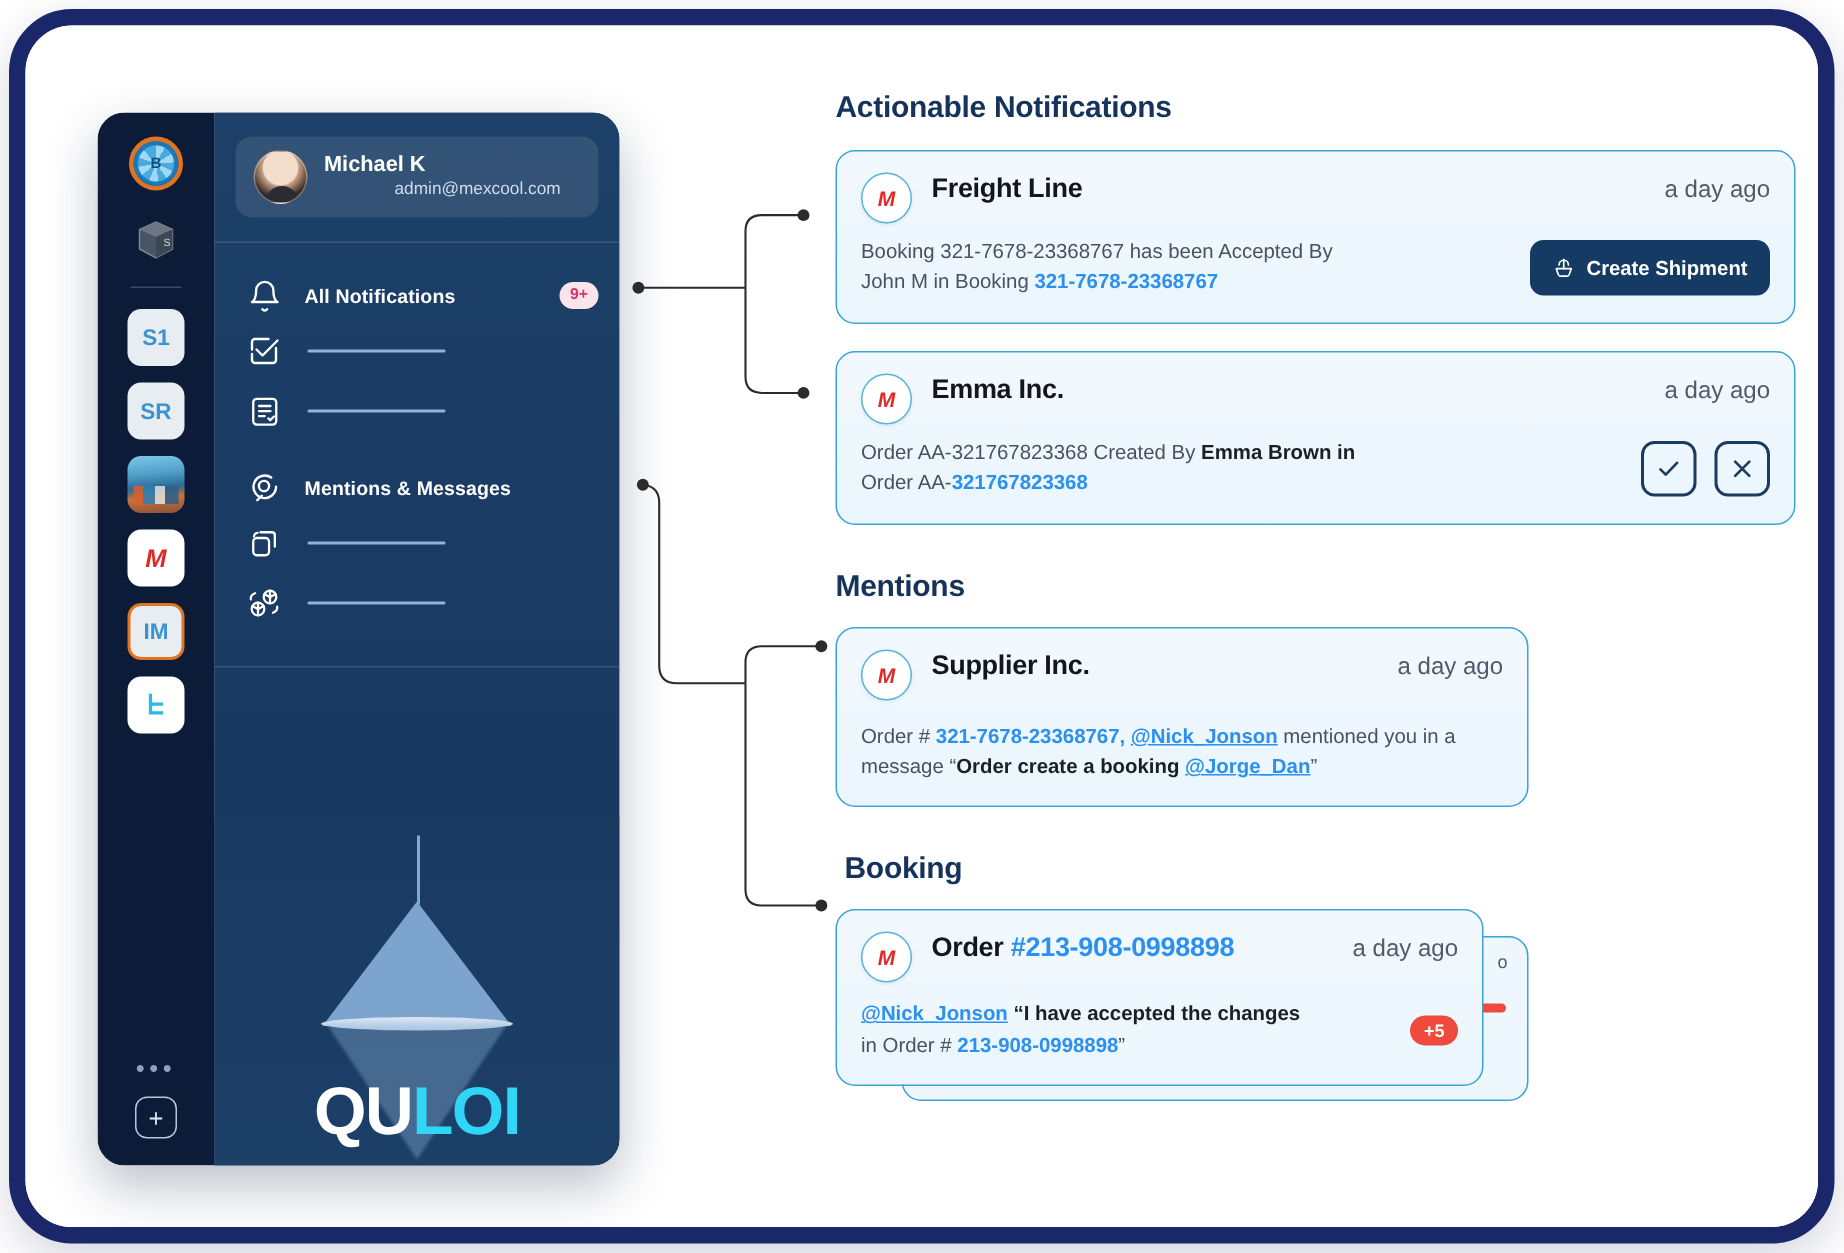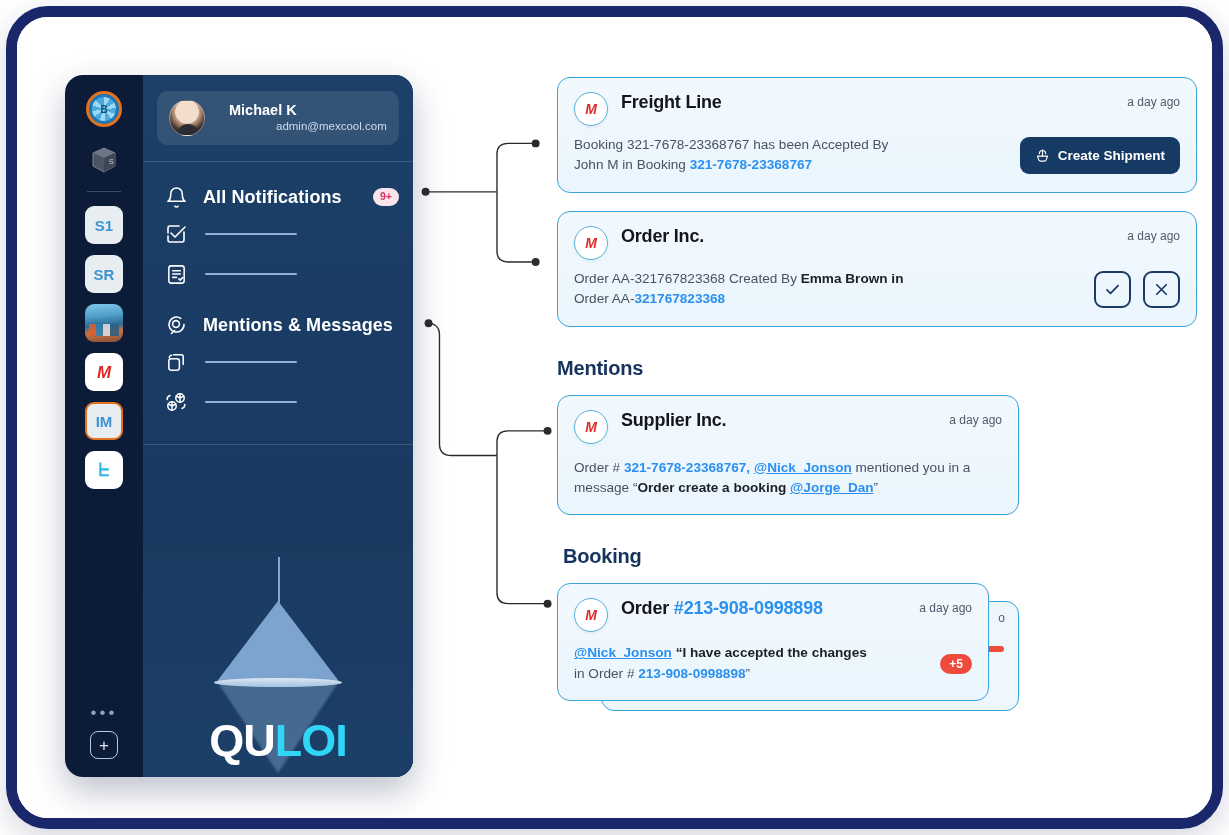--- a/index.html
+++ b/index.html
@@ -136,21 +136,21 @@
     content: "";
     position: absolute; inset: 0;
     background: linear-gradient(180deg, #1c4068 0%, #1a3b63 45%, #16355a 100%);
   }
   .menu > * { position: relative; }
   .profile {
     margin: 16px 14px 0 14px;
     background: rgba(255,255,255,.10);
     border-radius: 11px;
     padding: 9px 12px;
-    display: flex; align-items: center; gap: 24px;
+    display: flex; align-items: center; gap: 11px;
     height: 54px;
   }
   .avatar {
     width: 36px; height: 36px; border-radius: 50%;
     background: radial-gradient(circle at 50% 32%, #f3ddcd 0 40%, #caa489 42%, #3a2c26 70%, #211a18 100%);
     flex: none;
     position: relative;
     overflow: hidden;
     border: 1px solid rgba(255,255,255,.35);
   }
@@ -165,21 +165,21 @@
 
   .menu-divider { height: 1px; background: rgba(255,255,255,.14); margin: 16px 0 0 0; }
 
   .menu-list { padding: 18px 0 0 0; }
   .menu-head {
     display: flex; align-items: center; gap: 14px;
     padding: 0 14px 0 20px;
     height: 34px;
   }
   .menu-head .mh-label {
-    color: #ffffff; font-size: 18px; font-weight: 600; letter-spacing: .1px;
+    color: #ffffff; font-size: 13px; font-weight: 600; letter-spacing: .1px;
   }
   .badge-9 {
     margin-left: auto;
     background: #fbe4ea; color: #d6336c;
     font-size: 10.5px; font-weight: 700;
     border-radius: 9px; padding: 2px 7px; line-height: 1.3;
   }
   .menu-sub {
     display: flex; align-items: center; gap: 16px;
     padding: 0 20px; height: 40px;
@@ -246,21 +246,21 @@
   .co-avatar {
     width: 34px; height: 34px; border-radius: 50%;
     background: #ffffff; border: 1.4px solid #58b3dd;
     display: flex; align-items: center; justify-content: center;
     flex: none;
     box-shadow: 0 1px 3px rgba(0,0,0,.08);
   }
   .co-avatar .m-glyph { color: #e02a2a; font-weight: 800; font-style: italic; font-size: 14px; line-height: 1; }
   .card-title { font-size: 18px; font-weight: 600; color: #14161c; letter-spacing: -.2px; }
   .card-title .ord-num { color: #2b90ef; font-weight: 700; }
-  .card-time { margin-left: auto; font-size: 12px; color: #4f5a6b; padding-top: 3px; white-space: nowrap; }
+  .card-time { margin-left: auto; font-size: 16px; color: #4f5a6b; padding-top: 3px; white-space: nowrap; }
   .card-body { display: flex; align-items: center; gap: 12px; margin-top: 9px; }
   .card-text {
     font-size: 13.6px; color: #4a5261; line-height: 1.5; flex: 1;
   }
   .card-text b { color: #1b1f27; font-weight: 700; }
   .link { color: #2b90ef; font-weight: 600; }
   .link-u { color: #2b90ef; font-weight: 600; text-decoration: underline; }
   .btn-primary {
     background: #153a63; color: #ffffff;
     border: none; border-radius: 9px;
@@ -467,20 +467,21 @@
       <circle cx="523" cy="128" r="4"></circle>
       <circle cx="523" cy="248" r="4"></circle>
       <circle cx="415" cy="310" r="4"></circle>
       <circle cx="535" cy="419" r="4"></circle>
       <circle cx="535" cy="594" r="4"></circle>
     </g>
   </svg>
 
   <div class="content">
 
+    <div class="section-title">Actionable Notifications</div>
 
     <div class="card" style="margin-top:16px">
       <div class="card-head">
         <div class="co-avatar">
           <span class="m-glyph">M</span>
         </div>
         <div class="card-title">Freight Line</div>
         <div class="card-time">a day ago</div>
       </div>
       <div class="card-body">
@@ -497,21 +498,21 @@
           <span>Create Shipment</span>
         </button>
       </div>
     </div>
 
     <div class="card" style="margin-top:18px">
       <div class="card-head">
         <div class="co-avatar">
           <span class="m-glyph">M</span>
         </div>
-        <div class="card-title">Order Inc.</div>
+        <div class="card-title">Emma Inc.</div>
         <div class="card-time">a day ago</div>
       </div>
       <div class="card-body">
         <div class="card-text">
           <span>Order AA-321767823368 Created By </span><b>Emma Brown in</b><br>
           <span>Order AA-</span><span class="link">321767823368</span>
         </div>
         <div class="actions">
           <button class="icon-btn">
             <svg width="19" height="19" viewBox="0 0 24 24" fill="none" stroke="#1d3a63" stroke-width="2.2" stroke-linecap="round" stroke-linejoin="round">

